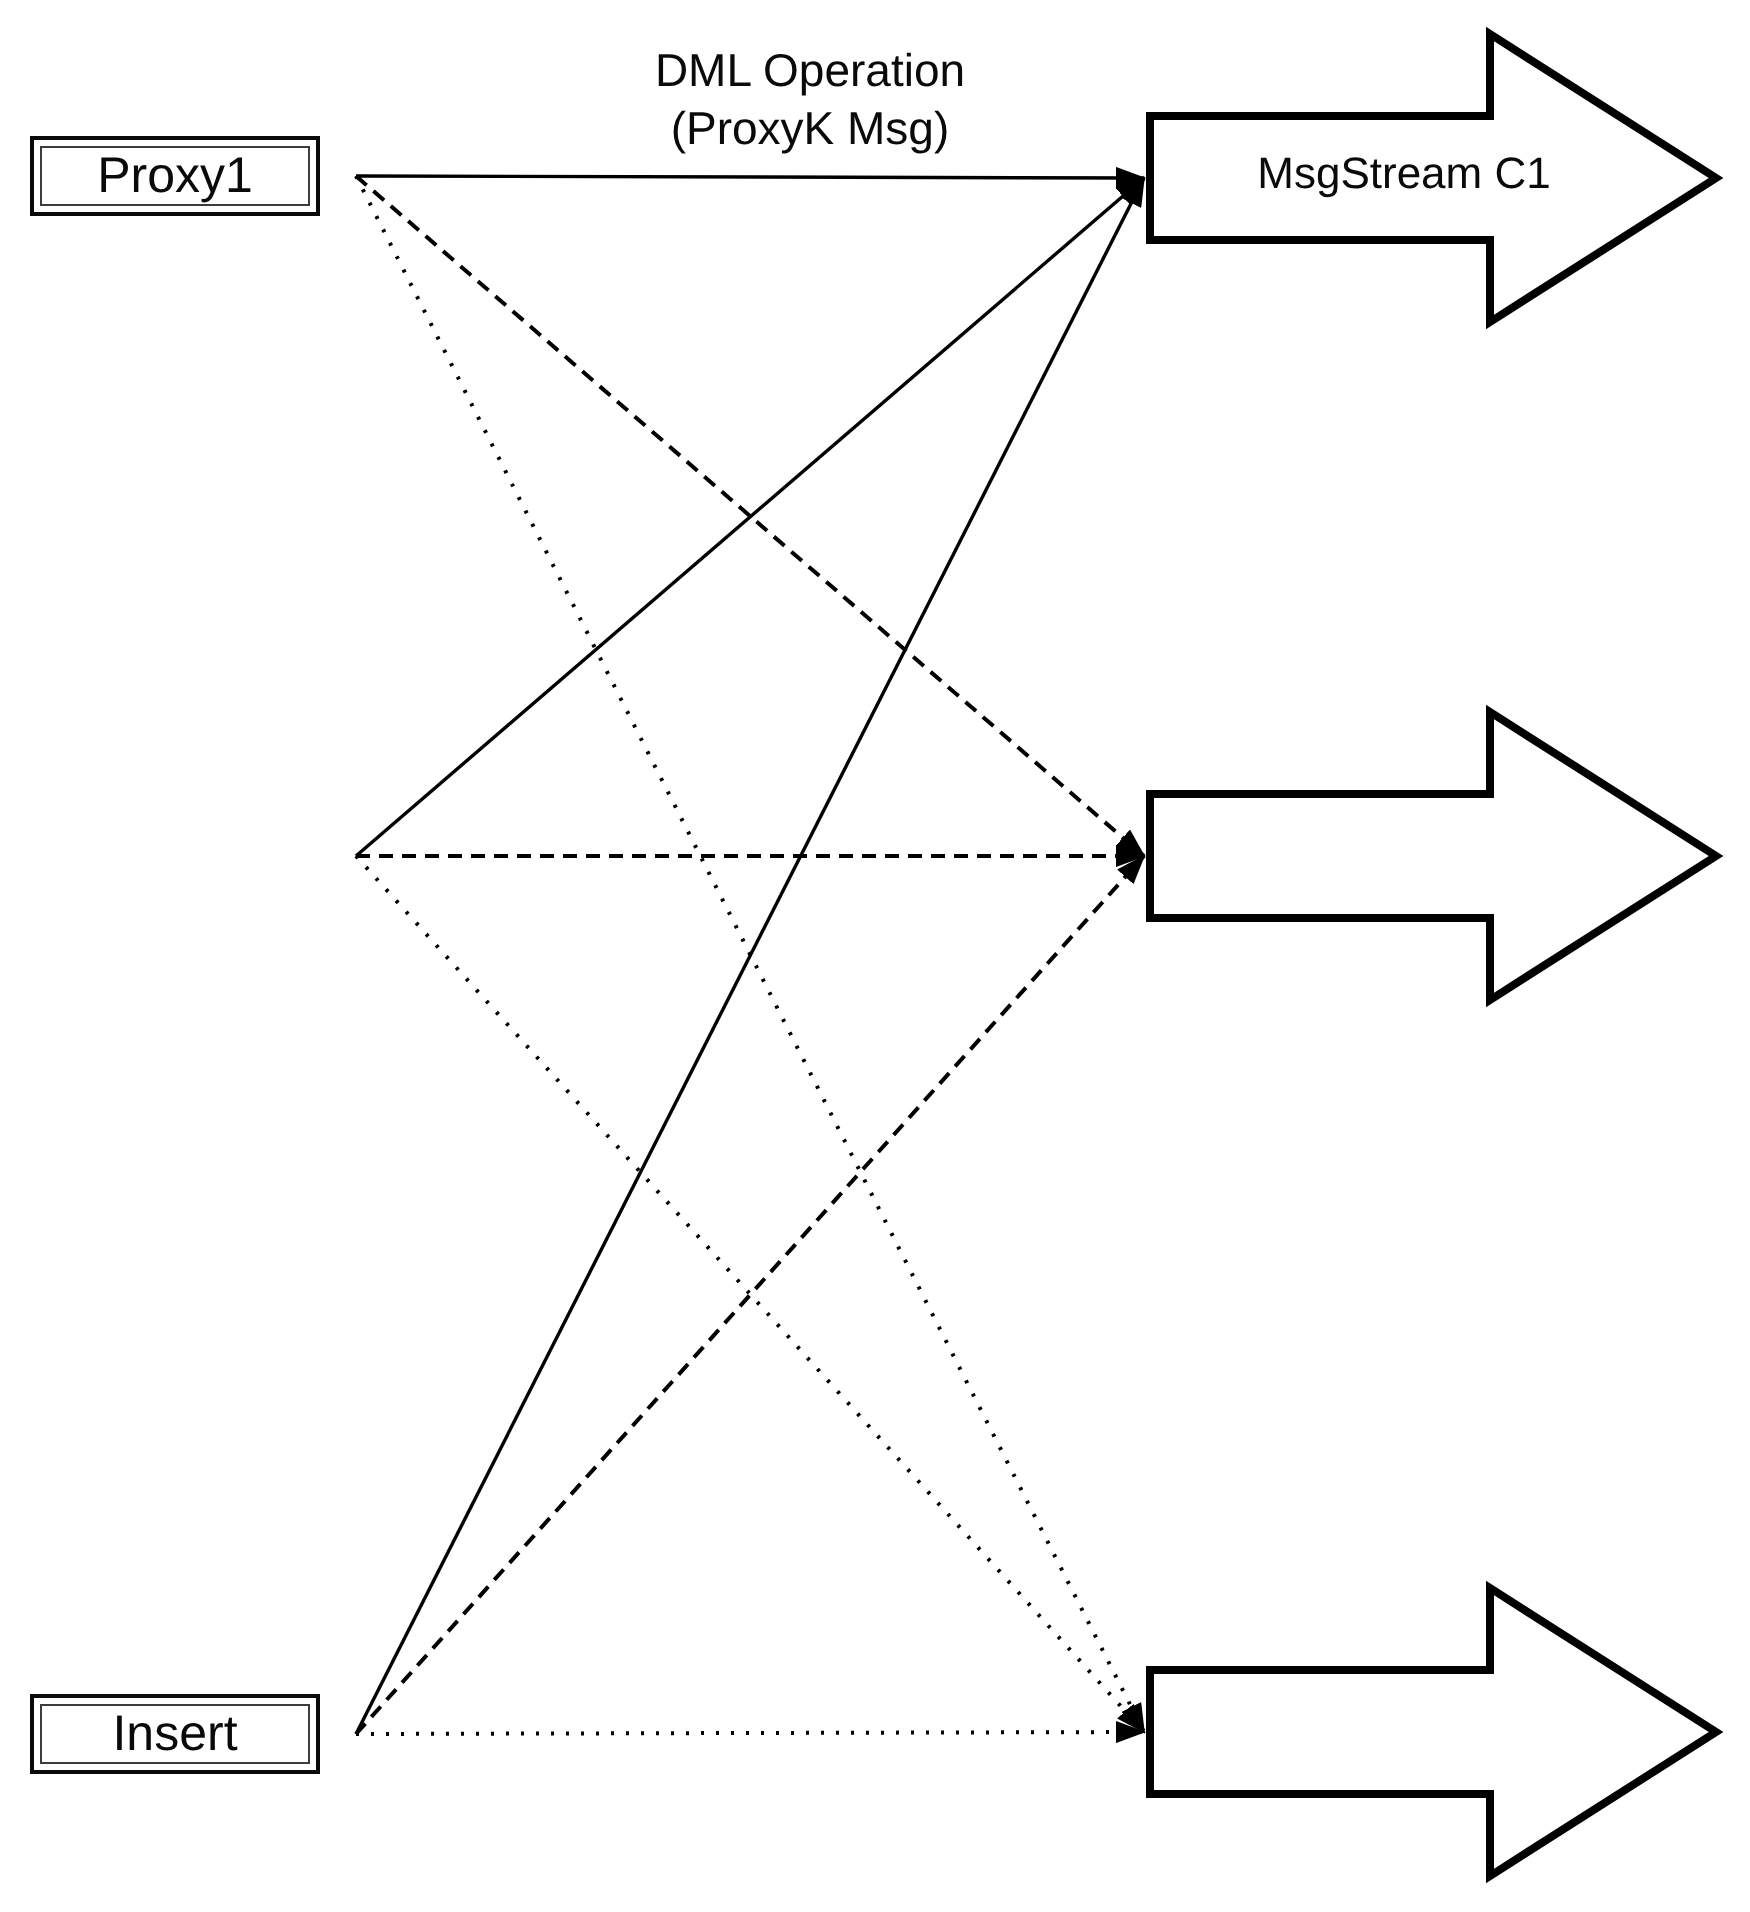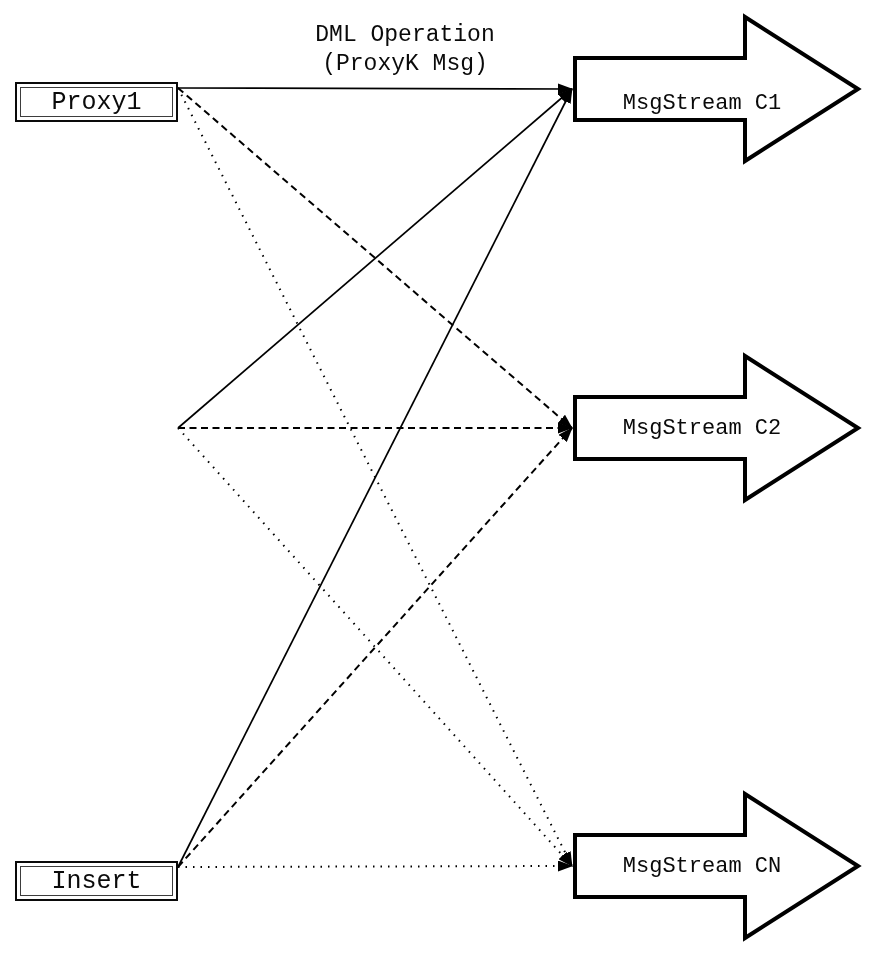--- a/index.html
+++ b/index.html
@@ -1,42 +1,42 @@
 <!DOCTYPE html>
 <html><head>
 <meta charset="utf-8">
 <style>
   html,body{margin:0;padding:0;background:#ffffff;}
   .canvas{
     position:relative;
     width:875px;height:956px;
     background:#ffffff;
-    font-family:Liberation Mono, monospace;
+    font-family:Liberation Sans, sans-serif;
     color:#000;
     overflow:hidden;
   }
   #diagram-svg{position:absolute;left:0;top:0;width:875px;height:956px;}
 
   .conn{fill:none;stroke:#000;}
   .conn-solid{stroke-width:1.7;}
   .conn-dashed{stroke-width:2;stroke-dasharray:7 4.5;}
   .conn-dotted{stroke-width:2;stroke-dasharray:1.5 6;}
   .stream-arrow{fill:#ffffff;stroke:#000;stroke-width:4;stroke-linejoin:miter;}
 
   .title-block{
     position:absolute;left:285px;top:21px;width:240px;
     text-align:center;font-size:23px;line-height:29px;color:#0a0a0a;
   }
   .proxy{
-    position:absolute;left:15px;width:163px;height:40px;
+    position:absolute;left:15px;width:145px;height:40px;
     box-sizing:border-box;background:#fff;
     border:2px solid #0a0a0a;
     box-shadow: inset 0 0 0 3px #ffffff, inset 0 0 0 4px #3d3d3d;
     display:flex;align-items:center;justify-content:center;
-    font-size:25px;color:#0a0a0a;margin-top:14px;
+    font-size:25px;color:#0a0a0a;
   }
   .stream-label{
     position:absolute;left:577px;width:250px;height:30px;
     display:flex;align-items:center;justify-content:center;
     font-size:22px;color:#0a0a0a;white-space:nowrap;
   }
 </style>
 </head>
 <body>
 
@@ -71,17 +71,15 @@
     <div>(ProxyK Msg)</div>
   </div>
 
   <div class="proxy" style="top:68px">
     <span>Proxy1</span>
   </div>
   <div class="proxy" style="top:847px">
     <span>Insert</span>
   </div>
 
-  <div class="stream-label" style="top:88px">MsgStream C1</div>
-  <div class="stream-label" style="top:413px">MsgStream C2</div>
-  <div class="stream-label" style="top:851px">MsgStream CN</div>
+  <div class="stream-label" style="top:72px">MsgStream C1</div>
 
 </div>
 
 </body></html>

